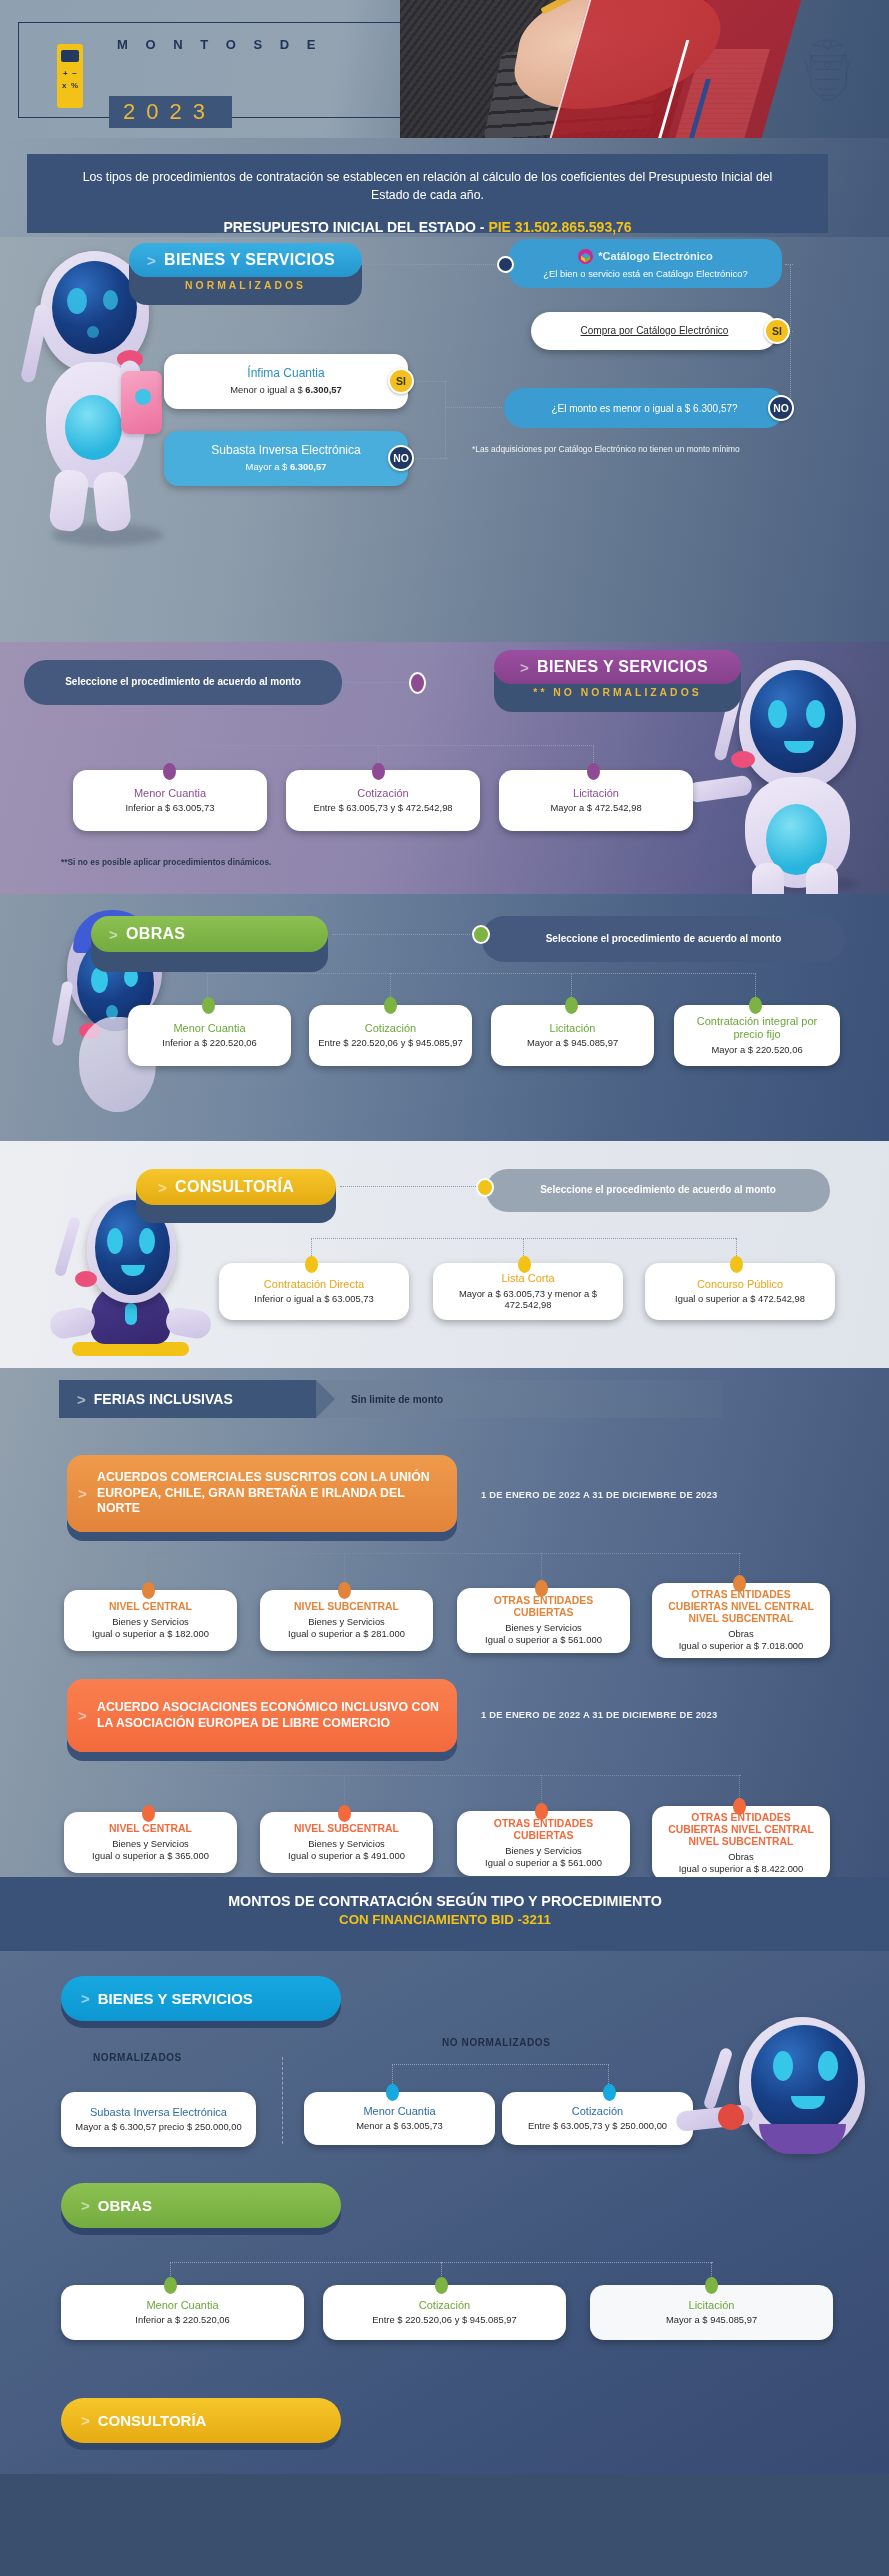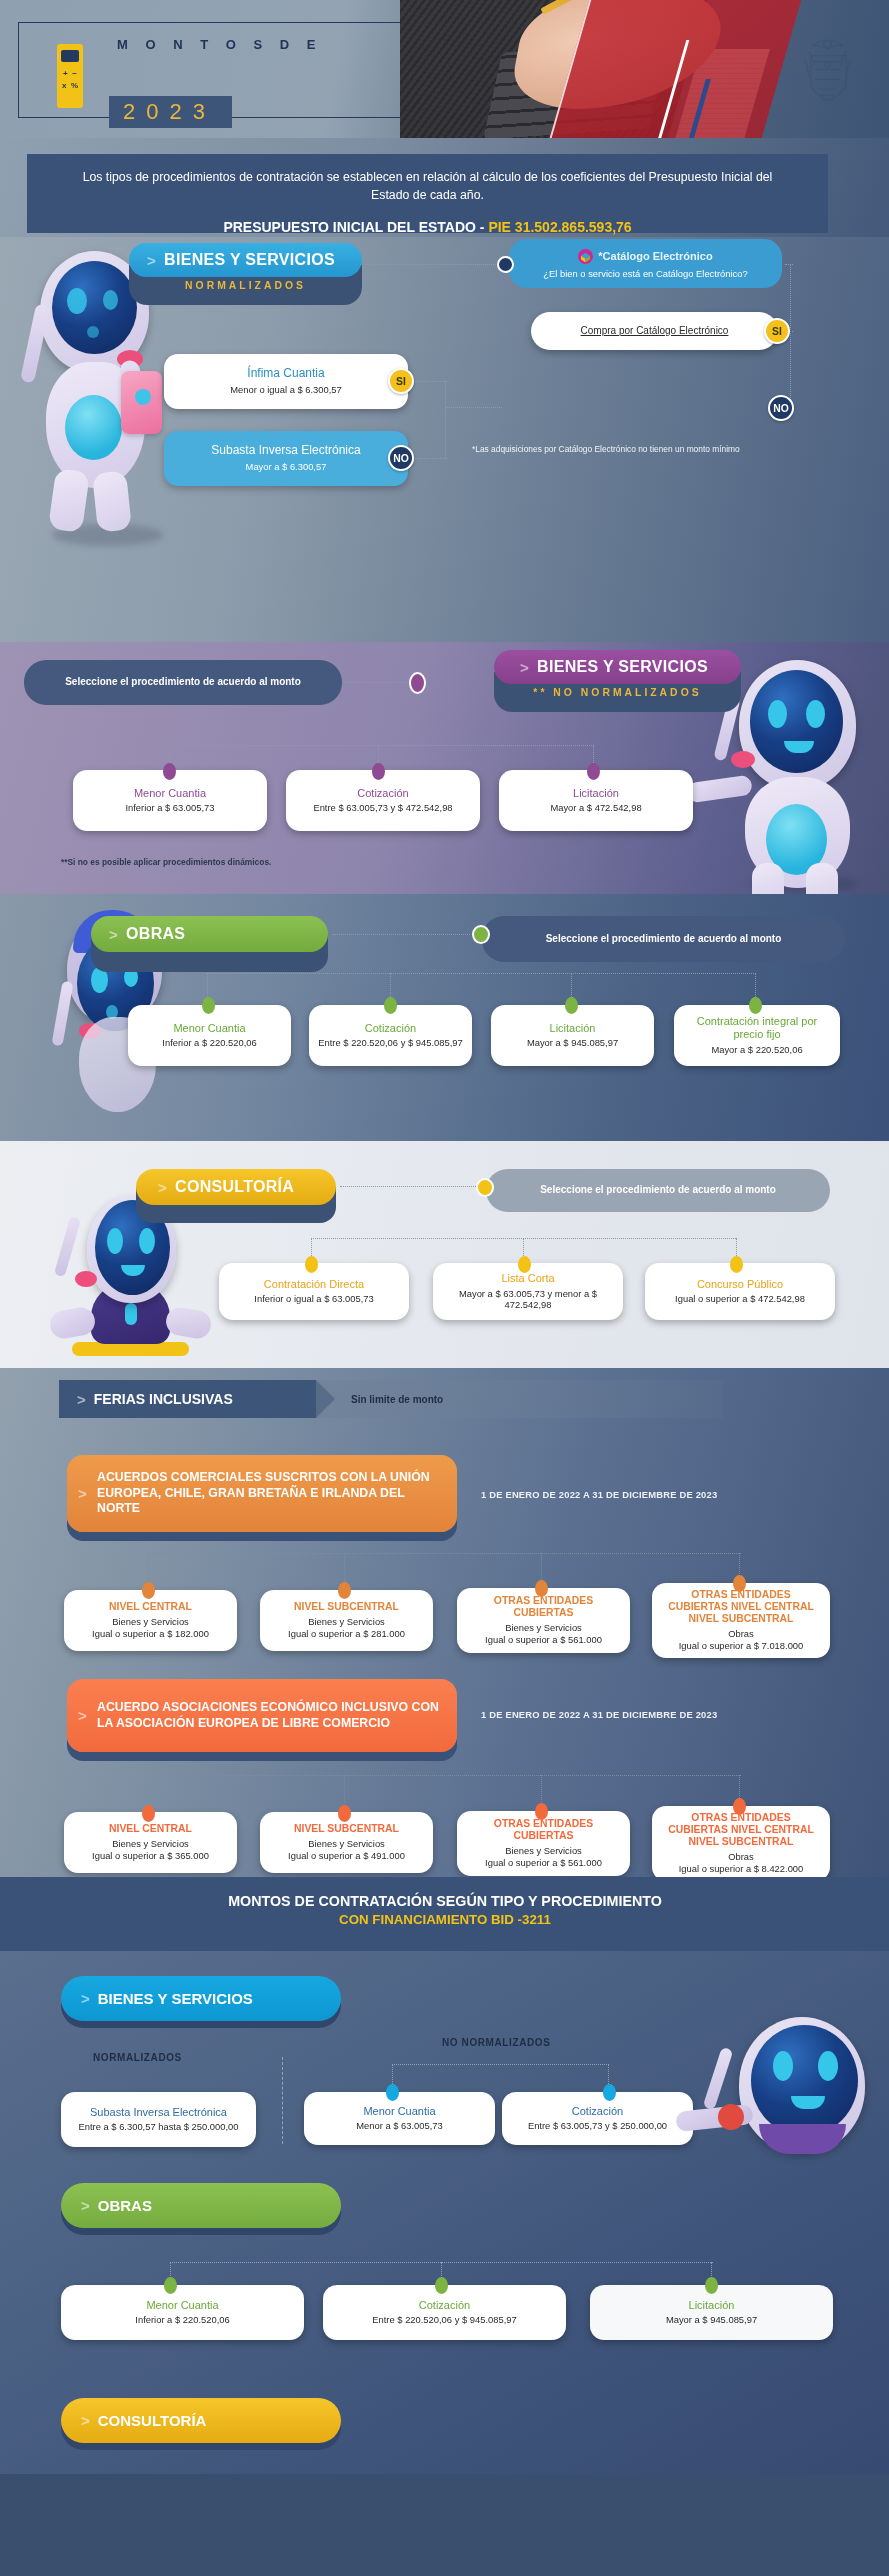--- a/index.html
+++ b/index.html
@@ -15,21 +15,21 @@
   
   .sec { position:absolute; left:0; width:890px; overflow:hidden; }
   .card {
     position:absolute; background:#ffffff; border-radius:14px;
     box-shadow:0 3px 7px rgba(0,0,0,.28);
     text-align:center; display:flex; flex-direction:column;
     align-items:center; justify-content:center; padding:6px 8px;
   }
   .card .t { font-size:11px; line-height:1.15; margin-bottom:3px; }
   .card .s { font-size:9.4px; line-height:1.25; color:#2a2a2a; }
-  .card .s b { font-weight:normal;margin-top:11px; }
+  .card .s b { font-weight:bold;margin-top:11px; }
   .dot {
     position:absolute; width:13px; height:17px; border-radius:50%;
     z-index:3;
   }
   .chev { color:rgba(255,255,255,.55); font-weight:bold; margin-right:8px; font-size:15px; }
   .badge {
     position:absolute; width:26px; height:26px; border-radius:50%;
     display:flex; align-items:center; justify-content:center;
     font-size:10.4px; font-weight:bold; color:#fff; border:2.5px solid #fff;
     z-index:4; box-shadow:0 1px 3px rgba(0,0,0,.3);
@@ -257,20 +257,23 @@
       <div style="font-size:9.4px;margin-top:4px;">¿El bien o servicio está en Catálogo Electrónico?</div>
     </div>
     <div class="line dash-h" style="left:365px;top:27px;width:143px;"></div>
     <div class="dot" style="left:497px;top:19px;width:17px;height:17px;border-radius:50%;background:#1f3864;border:2.5px solid #fff;"></div>
 
     <div class="card" style="left:531px;top:75px;width:247px;height:38px;border-radius:19px;">
       <div class="s" style="font-size:10px;text-decoration:underline;">Compra por Catálogo Electrónico</div>
     </div>
     <div class="badge si" style="left:764px;top:81px;">SI</div>
 
+    <div class="qbox" style="left:504px;top:151px;width:281px;height:40px;border-radius:20px;background:#3a9cd0;">
+      <div style="font-size:10px;">¿El monto es menor o igual a $ 6.300,57?</div>
+    </div>
     <div class="badge no" style="left:768px;top:158px;">NO</div>
 
     <div class="line dash-v" style="left:790px;top:28px;height:143px;"></div>
     <div class="line dash-h" style="left:785px;top:27px;width:8px;"></div>
     <div class="line dash-h" style="left:785px;top:94px;width:8px;"></div>
     <div class="line dash-h" style="left:785px;top:170px;width:8px;"></div>
 
     <div class="card" style="left:164px;top:117px;width:244px;height:55px;">
       <div class="t" style="color:#2e8fc4;font-size:12px;">Ínfima Cuantia</div>
       <div class="s"><span>Menor o igual a $ </span><b>6.300,57</b></div>
@@ -571,21 +574,21 @@
     <div class="grp-lbl" style="left:442px;top:160px;">NO NORMALIZADOS</div>
 
     <div class="vdiv" style="left:282px;top:180px;height:87px;"></div>
 
     <div class="line dash-h" style="left:392px;top:187px;width:217px;border-top-color:#8fa0b5;"></div>
     <div class="line dash-v" style="left:392px;top:187px;height:24px;border-left-color:#8fa0b5;"></div>
     <div class="line dash-v" style="left:608px;top:187px;height:24px;border-left-color:#8fa0b5;"></div>
 
     <div class="card" style="left:61px;top:215px;width:195px;height:55px;">
       <div class="t" style="color:#2e6ca5;font-size:11px;">Subasta Inversa Electrónica</div>
-      <div class="s">Entre a $ 6.300,57 hasta $ 250.000,00</div>
+      <div class="s">Mayor a $ 6.300,57 precio $ 250.000,00</div>
     </div>
 
     <div class="card" style="left:304px;top:215px;width:191px;height:53px;">
       <div class="t" style="color:#2e6ca5;font-size:11px;">Menor Cuantia</div>
       <div class="s">Menor a $ 63.005,73</div>
     </div>
     <div class="dot" style="left:386px;top:207px;background:#17a8e0;"></div>
 
     <div class="card" style="left:502px;top:215px;width:191px;height:53px;">
       <div class="t" style="color:#2e6ca5;font-size:11px;">Cotización</div>

